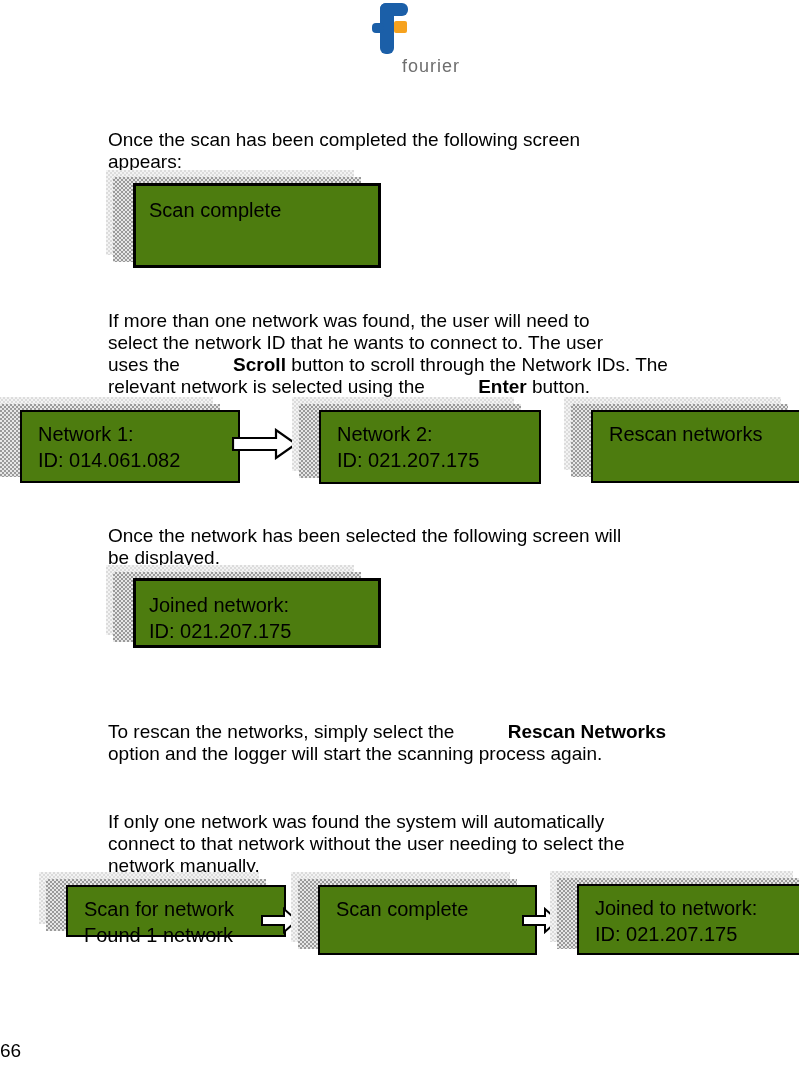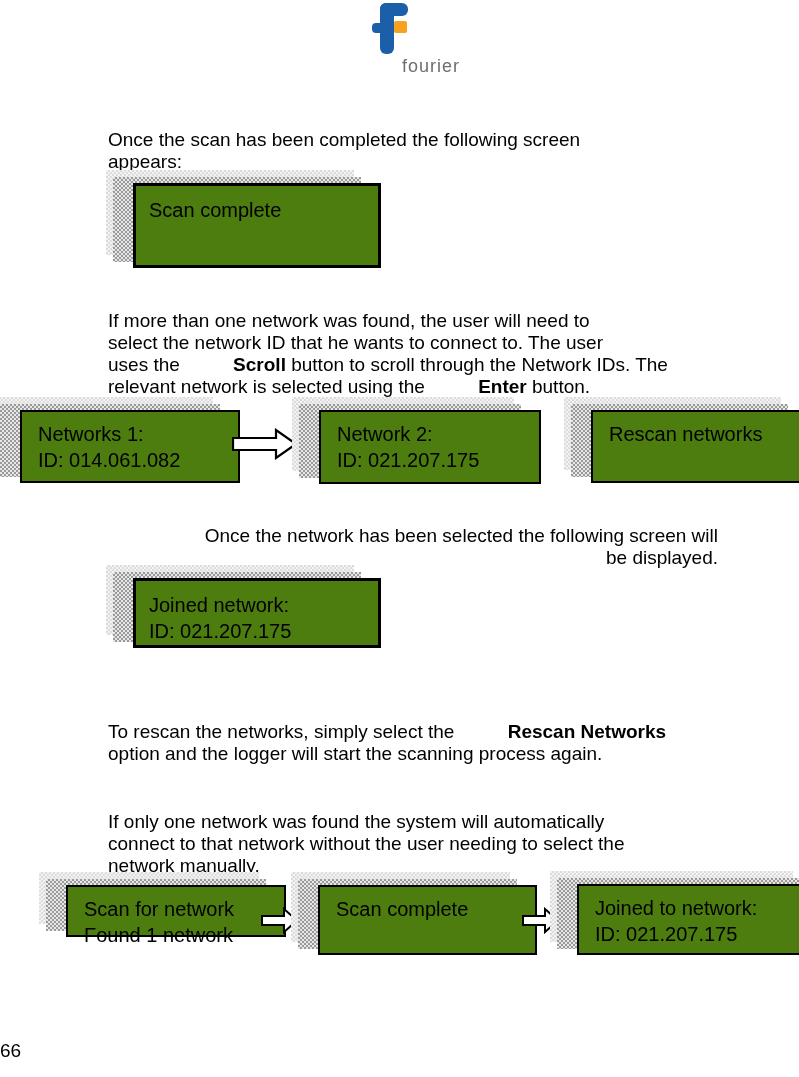--- a/index.html
+++ b/index.html
@@ -113,21 +113,21 @@
 
   <p class="para" style="top:291px;"><span>If more than one network was found, the user will need to
 select the network ID that he wants to connect to. The user
 uses the </span><span class="b">Scroll</span><span> button to scroll through the Network IDs. The
 relevant network is selected using the </span><span class="b">Enter</span><span> button.</span></p>
 
   <div class="screen" style="left:6px; top:410px; width:220px; height:73px;">
     <i class="sh sh1"></i>
     <i class="sh sh2"></i>
     <span class="face">
-        <span class="screen-text">Networks 1:
+        <span class="screen-text">Network 1:
 ID: 014.061.082</span>
       </span>
   </div>
 
   <svg class="flow-arrow" style="left:232px; top:428px;" width="66" height="32" viewBox="0 0 66 32">
     <polygon points="1,10 44,10 44,2 64,16 44,30 44,22 1,22" fill="#ffffff" stroke="#000000" stroke-width="2.2"></polygon>
   </svg>
 
   <div class="screen" style="left:305px; top:410px; width:222px; height:74px;">
     <i class="sh sh1"></i>
@@ -139,21 +139,21 @@
   </div>
 
   <div class="screen" style="left:577px; top:410px; width:217px; height:73px;">
     <i class="sh sh1"></i>
     <i class="sh sh2"></i>
     <span class="face">
         <span class="screen-text">Rescan networks</span>
       </span>
   </div>
 
-  <p class="para" style="top:506px;text-align:right;"><span>Once the network has been selected the following screen will
+  <p class="para" style="top:506px;"><span>Once the network has been selected the following screen will
 be displayed.</span></p>
 
   <div class="screen thick" style="left:119px; top:578px; width:248px; height:70px;">
     <i class="sh sh1"></i>
     <i class="sh sh2"></i>
     <span class="face">
         <span class="screen-text">Joined network:
 ID: 021.207.175</span>
       </span>
   </div>

